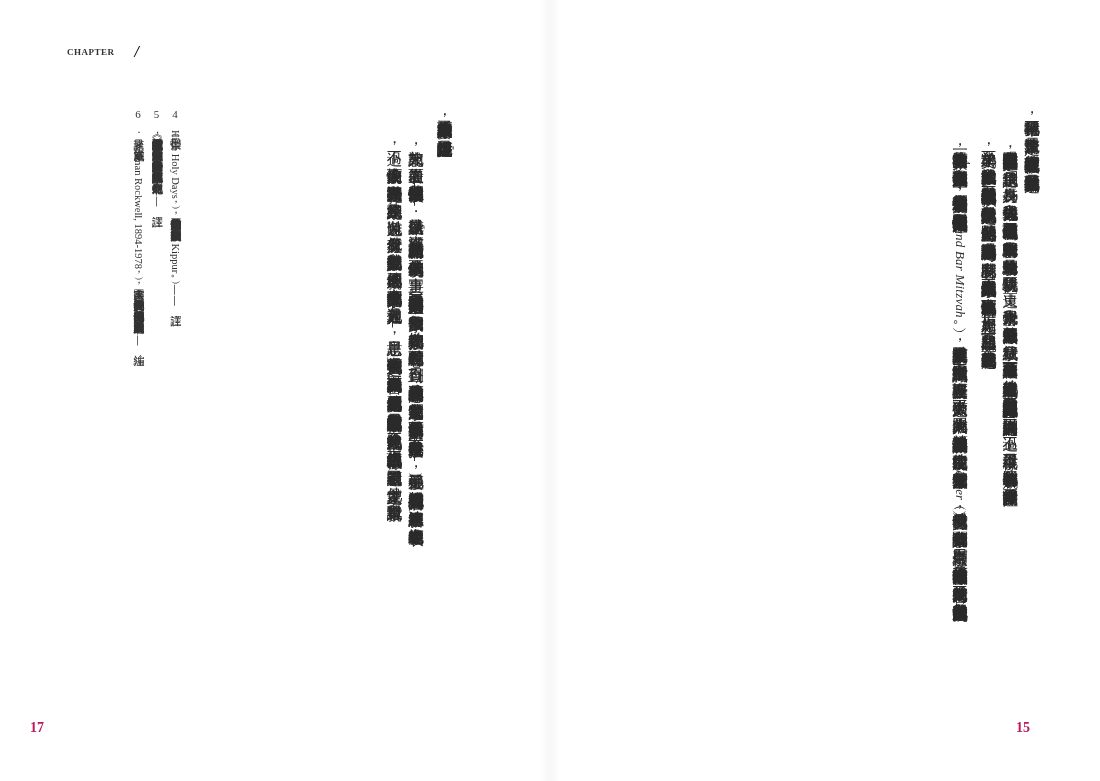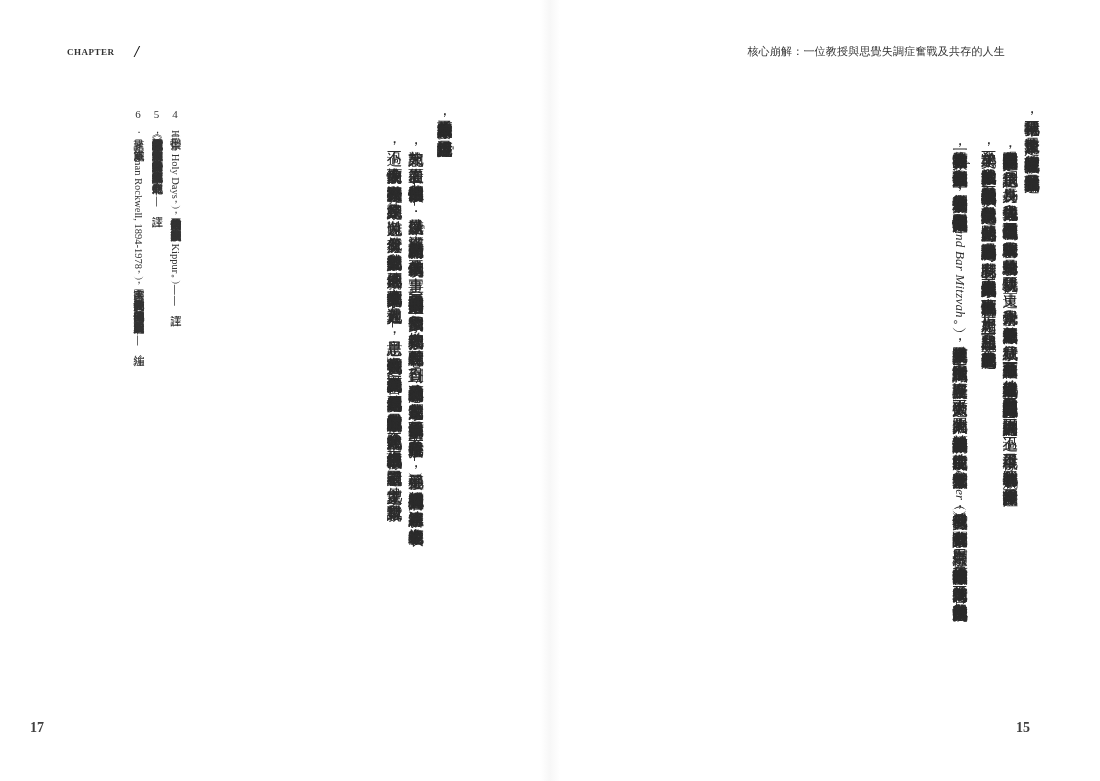--- a/index.html
+++ b/index.html
@@ -26,21 +26,21 @@
     font-size: 16px; font-style: italic; font-weight: bold; color: #111;
     line-height: 1;
   }
   .running-head-right {
     position: absolute; right: 95px; top: 44px;
     font-family: "DejaVu Sans", sans-serif; font-size: 11px; color: #333;
     letter-spacing: 0.2px;
   }
   .folio {
     position: absolute; top: 720px;
-    font-family: "Liberation Serif", serif; font-size: 14px; font-weight: bold; color: #404040;
+    font-family: "Liberation Serif", serif; font-size: 14px; font-weight: bold; color: #be185d;
   }
   .folio-left { left: 30px; }
   .folio-right { right: 70px; }
 
   .vtext {
     position: absolute;
     writing-mode: vertical-rl;
     -webkit-writing-mode: vertical-rl;
     font-family: "DejaVu Serif", "Liberation Serif", serif;
     text-orientation: mixed;
@@ -85,21 +85,20 @@
     <p class="fn"><span class="fn-num">5</span>　<span>依據舊約聖經《利未記》所衍生的猶太潔食戒律，原則上可以拿來作為肉食用途的牲畜動物，多限於特定的肉類（可反芻並腳蹄分瓣的動物）、禽類（已經馴化的家禽）與魚類（須有鱗有鰭），龍蝦自然不在此列。——譯注</span></p>
     <p class="fn"><span class="fn-num">6</span>　<span>諾曼．洛克威爾（</span><span class="fn-latin">Norman Rockwell, 1894-1978</span><span>），美國畫家，作品大多刊登於《星期六晚郵報》，他的風格傳達出濃厚的美國價值觀，奠定了大眾對「理想美國」的形象。——編注</span></p>
   </div>
 
   <div class="folio folio-left">17</div>
 </div>
 
 <div class="gutter"></div>
 
 <div class="page page-right">
-  <div class="running-head-right">核心崩解：一位教授與思覺失調症奮戰及共存的人生</div>
 
   <div class="vtext body-block right-body">
     <p class="para"><span>就把我嚇得半死，長達數週驚魂未定。後來有次電影院經理在晚上打烊後被搶，我父母也就順理成章要我辭去這個工作。</span></p>
     <p class="para indent"><span>我跟大弟華倫之間充滿精力旺盛的手足之爭，這我倒是承認。身為長姊，我盡力保持領先地位，努力試著在弟弟還不懂的領域表現傑出。我首先學會騎腳踏車，一旦華倫也開始騎車，我就騎得更快、更遠。我先學會滑水，然後怎麼滑就是要比弟弟激烈。我拿好成績，而且非讓華倫知道不可，之後他就會一樣拚命取得好成績。父親不是那種輕易開口誇人的類型（他覺得誇人會招天忌），從不開口講別人的好處。不過，母親就不一樣了，因此我和華倫都在競爭，希望贏得母親更多關注。</span></p>
     <p class="para indent"><span>至於小弟凱文，由於我跟他歲數相差夠多，以至於有很長一段時間我總把他看作我的小孩。對此我最早也最清晰的記憶之一，就是他開始會爬的時候，還有看著他自己設法從一處移動到另一處時，我有多麼開心。也不完全是因為凱文在我們三人中年紀最小，事實上他的本性也更和善可親、更好相處，而且比起相互競爭，他更有興趣的是跟我們玩在一起。</span></p>
     <p class="para indent"><span>作為還算遵守猶太教律的一家，我們也會去猶太教聖殿以及過崇聖日</span><span class="sup">4</span><span>。我們幾個小孩被送去上希伯來文學校，家裡也照猶太教習俗為我們舉行女性與男性成人禮（</span><span class="latin">Bat and Bar Mitzvah</span><span>）。雖然從未有人直接挑明了說，不過我漸漸從生活中認識到：在許多場合與狀況下，猶太人不太受歡迎；因此身為猶太人，就必須設法兼顧審慎低調與受人敬重，才能在生活中取得成功。我們家並未奉行猶太潔食（</span><span class="latin">Kosher</span><span>）戒律（但我的祖父母有），在有關我父母的傳說中，有另一則是這樣：我母親的原生家庭根本從未守過猶太潔食戒律，並不真的清楚戒律內容，但在我父親初次帶她見父母的當晚，</span></p>
   </div>
 
   <div class="folio folio-right">15</div>
 </div>

